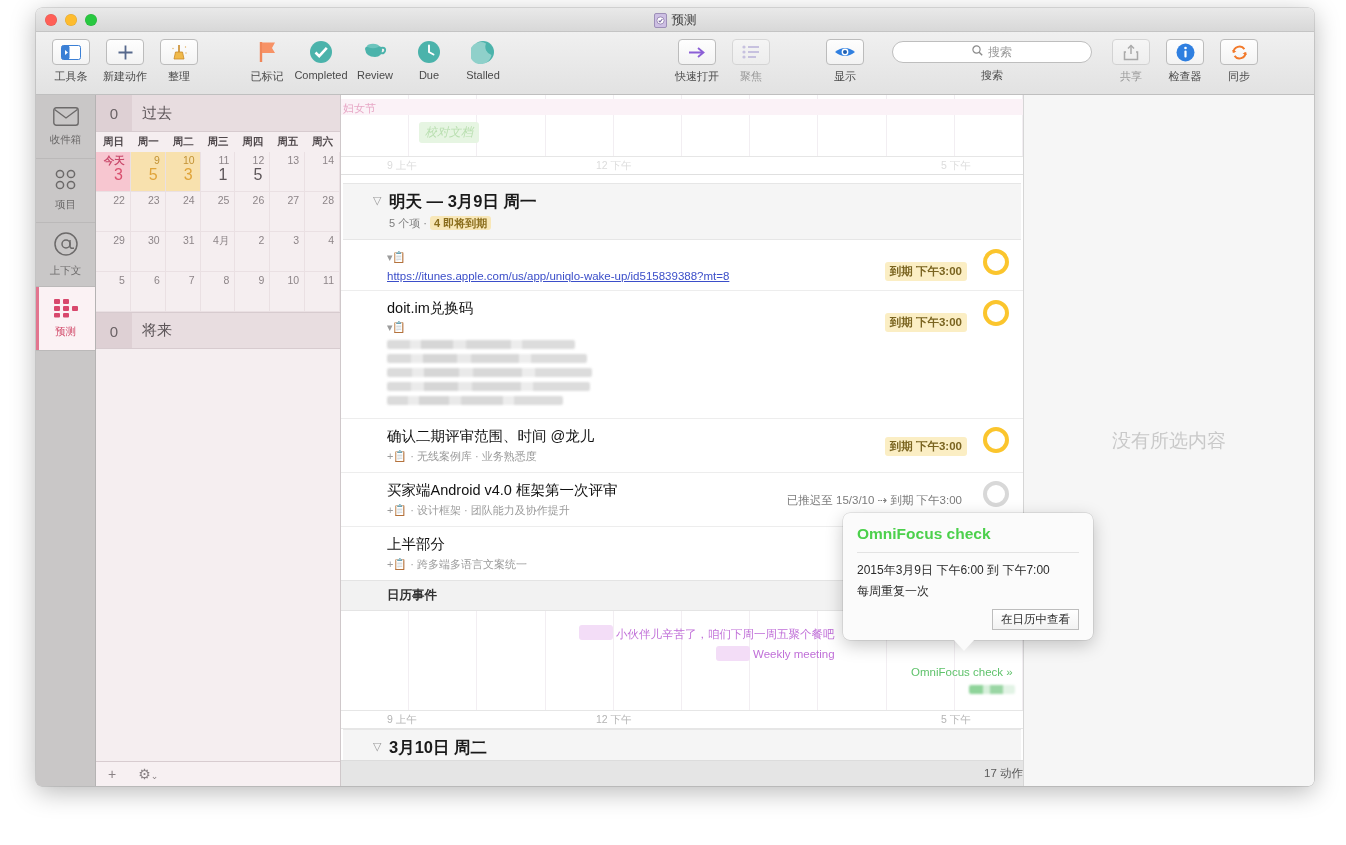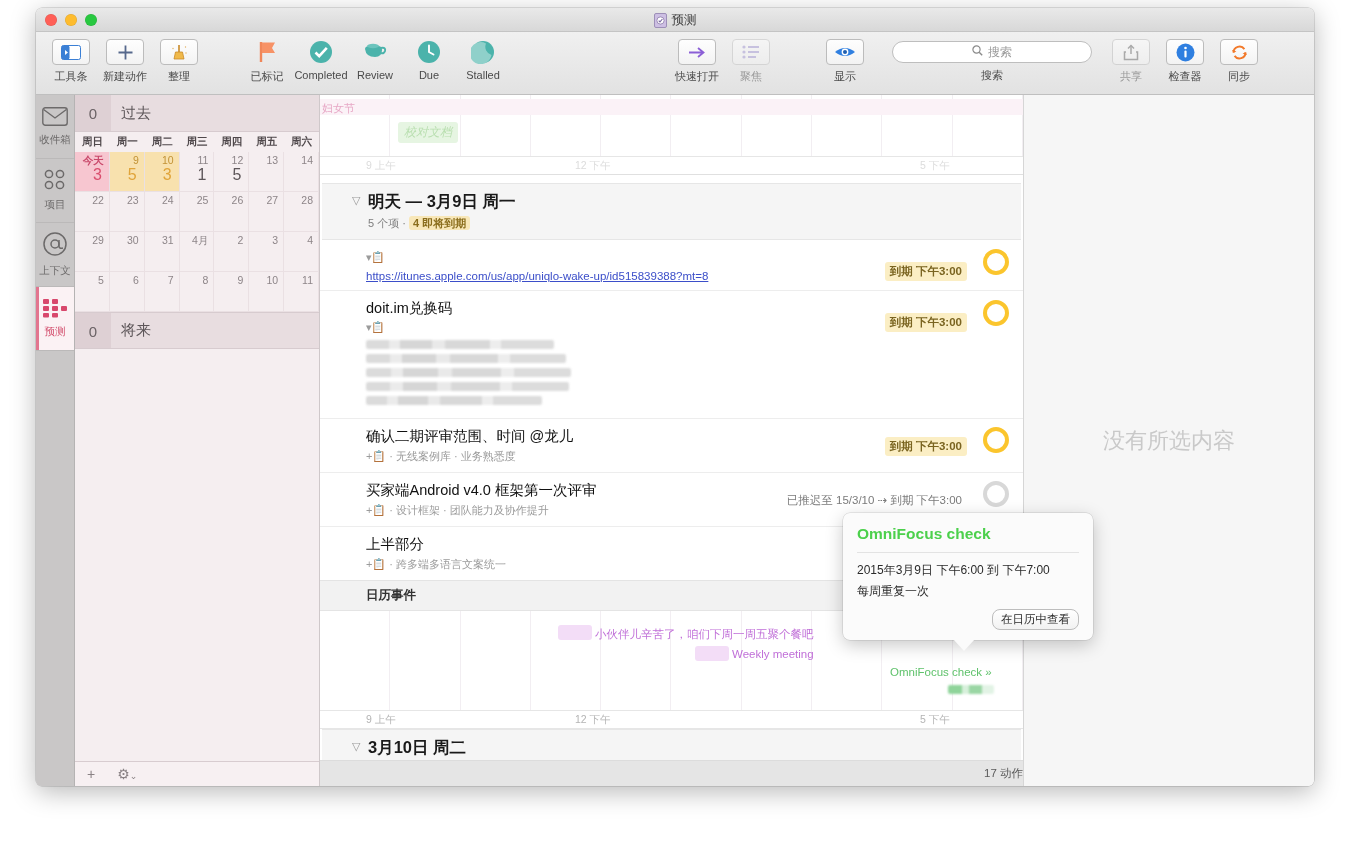--- a/index.html
+++ b/index.html
@@ -74,21 +74,21 @@
     background: #fff; border: 1px solid #bebebe;
     display: flex; align-items: center; justify-content: center; gap: 5px;
     font-size: 12px; color: #9a9a9a;
   }
 
   
   .bodyrow { display: flex; height: calc(778px - 24px - 63px); }
 
   
   .rail {
-    width: 39px; background: #c9c7c7;
+    width: 60px; background: #c9c7c7;
     display: flex; flex-direction: column;
     border-right: 1px solid #b5b3b3;
   }
   .rail-item {
     height: 64px; display: flex; flex-direction: column;
     align-items: center; justify-content: center; gap: 3px;
     border-bottom: 1px solid #bbb9b9;
     color: #6c6a6a;
     position: relative;
   }
@@ -197,21 +197,21 @@
   .blurchip { position: absolute; width: 46px; height: 9px; border-radius: 2px;
     background: linear-gradient(90deg,#8fd49a 0 30%, #d7f0db 30% 45%, #9ad6a4 45% 75%, #e2f3e5 75% 100%);
     filter: blur(1.1px); }
   .hourlab-d { position: absolute; font-size: 10.5px; color: #b4b4b4; }
 
   
   .inspector {
     width: 290px; background: #f6f6f6;
     display: flex; align-items: center; justify-content: center;
   }
-  .nosel { font-size: 22px; color: #c9c9c9; }
+  .nosel { font-size: 19px; color: #c9c9c9; }
 
   
   .statusbar {
     position: absolute; left: 0; right: 0; bottom: 0; height: 26px;
     background: #e5e5e5; border-top: 1px solid #dcdcdc;
     display: flex; align-items: center; justify-content: flex-end;
     font-size: 11.5px; color: #5a5a5a;
   }
   .ghostrow {
     position: absolute; left: 46px; bottom: 3px; font-size: 14px; color: #e6e6e6;
@@ -223,21 +223,21 @@
     background: #fbfbfb; border-radius: 7px;
     box-shadow: 0 5px 18px rgba(0,0,0,0.22), 0 0 0 0.5px rgba(0,0,0,0.14);
     padding: 12px 14px 10px 14px; z-index: 40;
   }
   .po-title { font-size: 15.5px; font-weight: bold; color: #4cd04c; }
   .po-rule { height: 1px; background: #e3e3e3; margin: 9px 0 9px 0; }
   .po-line { font-size: 12px; color: #2b2b2b; margin-bottom: 4px; }
   .po-btnrow { display: flex; justify-content: flex-end; margin-top: 9px; }
   .po-btn {
     font-size: 11.5px; color: #2b2b2b; background: linear-gradient(to bottom,#fff,#f2f2f2);
-    border: 1px solid #bdbdbd; border-radius: 8px; padding: 2px 8px;
+    border: 1px solid #bdbdbd; border-radius: 0; padding: 2px 8px;
   }
   .po-arrow {
     position: absolute; left: 110px; bottom: -11px; width: 22px; height: 12px;
     background: #fbfbfb; clip-path: polygon(0 0, 100% 0, 50% 100%);
     filter: drop-shadow(0 3px 3px rgba(0,0,0,0.10));
   }
 </style>
 </head>
 <body>
 

